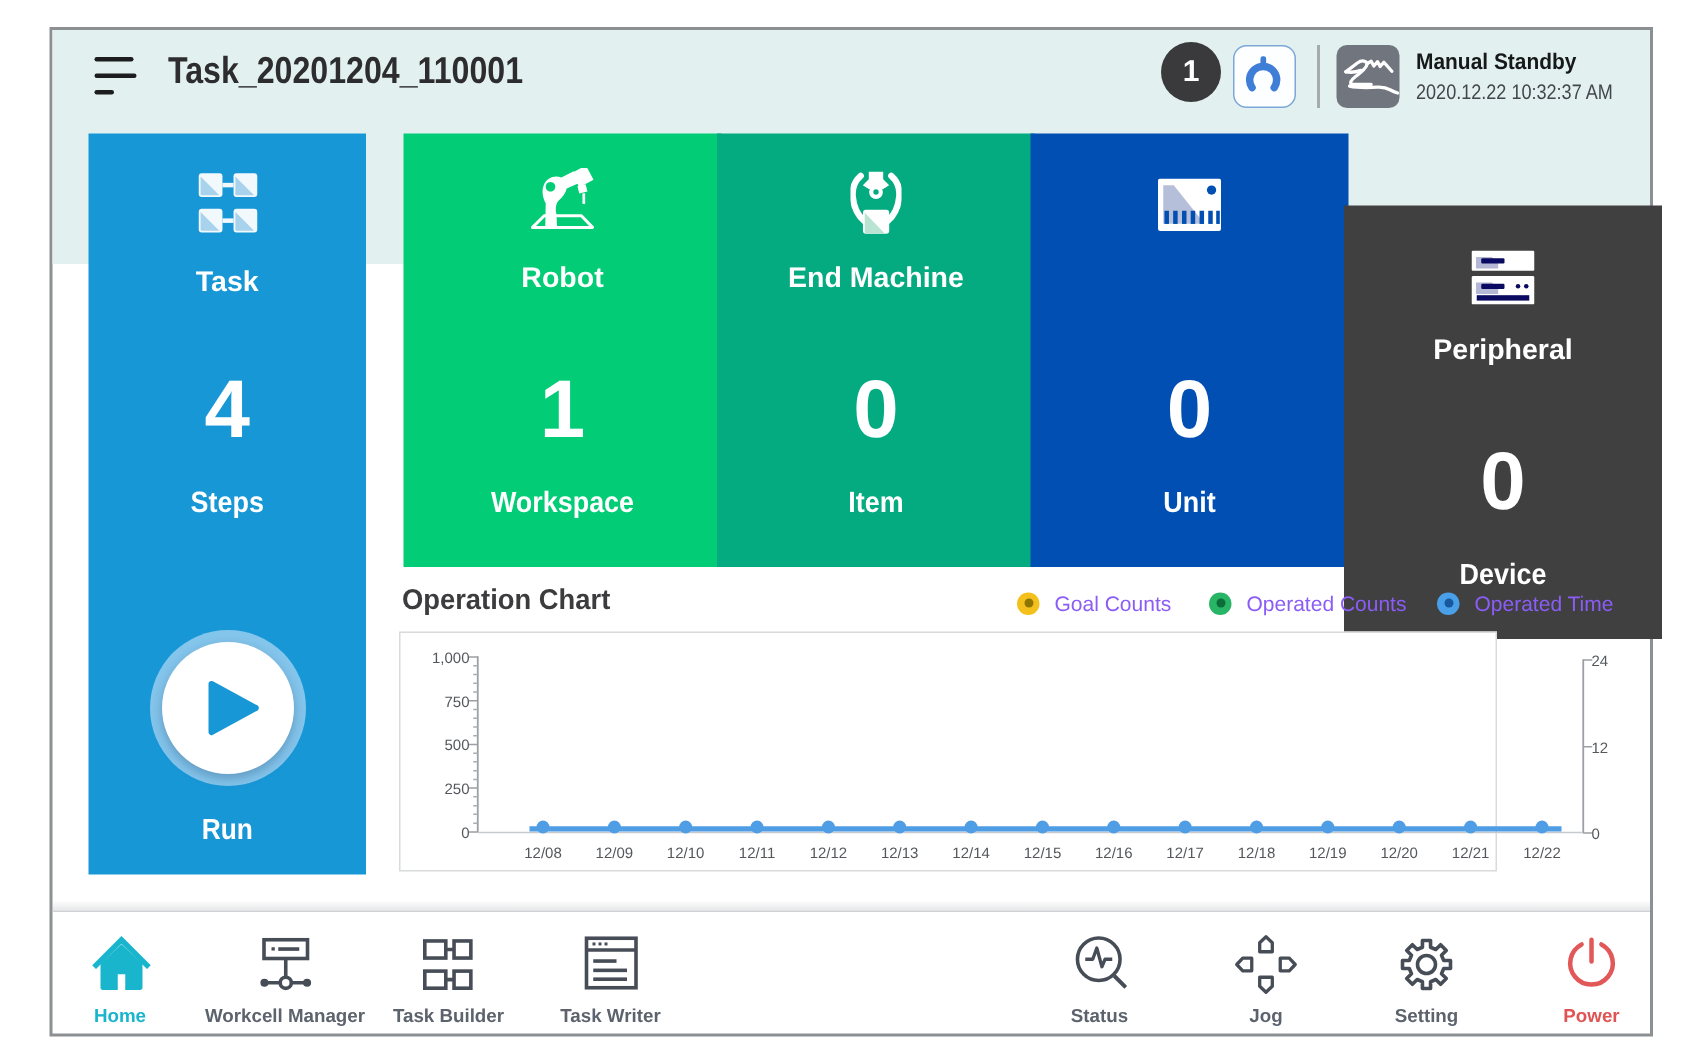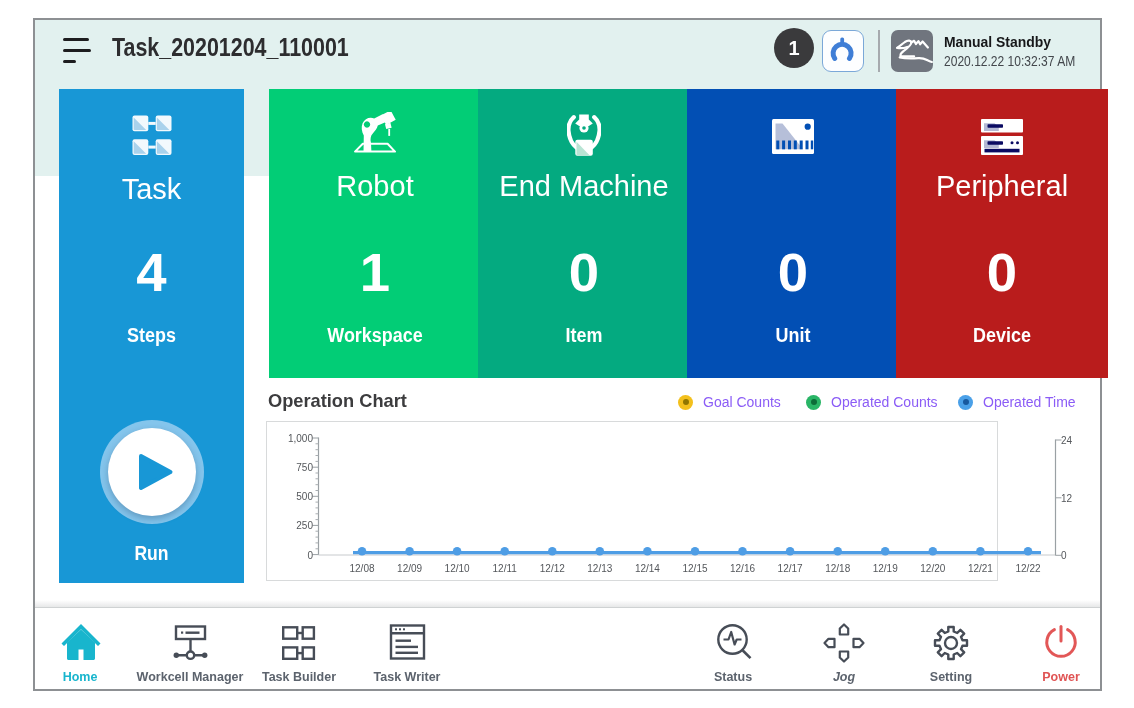--- a/index.html
+++ b/index.html
@@ -12,21 +12,21 @@
 .title{left:112px;top:33px;font-size:25px;font-weight:bold;color:#2d2d2f;letter-spacing:0;transform:scaleX(0.857);transform-origin:0 50%;white-space:nowrap;}
 .badge1{left:774px;top:28px;width:40px;height:40px;border-radius:50%;background:#3a3a3c;color:#fff;
   font-size:20px;font-weight:bold;text-align:center;line-height:40px;}
 .bluebtn{left:822px;top:30px;width:42px;height:42px;border-radius:9px;background:#fdfeff;
   border:1.6px solid #7ba8d8;box-sizing:border-box;}
 .sep{left:878px;top:30px;width:2px;height:42px;background:#a6aaae;}
 .darkbox{left:891px;top:30px;width:42px;height:42px;border-radius:7px;background:#70757e;}
 .mstitle{left:944px;top:33px;font-size:15px;font-weight:bold;color:#17181a;line-height:17px;transform:scaleX(0.93);transform-origin:0 50%;white-space:nowrap;}
 .msdate{left:944px;top:53px;font-size:14px;color:#43474c;line-height:17px;transform:scaleX(0.86);transform-origin:0 50%;white-space:nowrap;}
 .card{top:89px;width:212px;height:289px;color:#fff;text-align:center;}
-.card .ctitle{position:absolute;top:86px;width:100%;font-size:29px;font-weight:normal;line-height:22px;}
+.card .ctitle{position:absolute;top:86px;width:100%;font-size:19px;font-weight:bold;line-height:22px;}
 .card .cnum{position:absolute;top:155px;width:100%;font-size:54.5px;font-weight:bold;line-height:57px;}
 .card .csub{position:absolute;top:236px;width:100%;font-size:19.5px;font-weight:bold;line-height:20px;transform:scaleX(0.92);}
 .card .cicon{position:absolute;top:24px;left:0;width:100%;text-align:center;}
 .ochart-title{left:268px;top:390px;font-size:19px;font-weight:bold;color:#3c3c3e;transform:scaleX(0.96);transform-origin:0 50%;white-space:nowrap;}
 .legdot{top:394.5px;width:15px;height:15px;border-radius:50%;}
 .legdot i{position:absolute;left:4.5px;top:4.5px;width:6px;height:6px;border-radius:50%;display:block;}
 .legtxt{top:394px;font-size:14px;color:#8b5cf6;line-height:16px;}
 .chartbox{left:266px;top:421px;width:732px;height:160px;border:1px solid #d8dadb;box-sizing:border-box;background:#fff;}
 .navlabel{top:670px;width:160px;text-align:center;font-size:12.5px;font-weight:bold;color:#5c636d;line-height:14px;}
 .navicon{top:622px;width:44px;height:40px;text-align:center;}
@@ -143,21 +143,21 @@
         <rect x="33.5" y="21.5" width="3" height="8.8"></rect>
         <rect x="38.8" y="21.5" width="2.4" height="8.8"></rect>
         <circle cx="35.7" cy="7.7" r="3.1"></circle>
       </g>
     </svg>
   </div>
   <div class="cnum">0</div>
   <div class="csub">Unit</div>
 </div>
 
-<div class="abs card" style="left:896px;background:#b91c1c;">
+<div class="abs card" style="left:896px;background:#404040;margin-top:48px;">
   <div class="cicon" style="top:30px;">
     <svg width="42" height="36" viewBox="0 0 42 36">
       <rect x="0" y="0" width="42" height="13.5" rx="1" fill="#fff"></rect>
       <path d="M3 4.3 H13.5 L17.8 8 V12 H3 Z" fill="#b4b8d4"></path>
       <rect x="6.5" y="5.2" width="15.5" height="3.5" rx="0.8" fill="#0a0a62"></rect>
       <rect x="0" y="17" width="42" height="19" rx="1" fill="#fff"></rect>
       <path d="M3 21.3 H13.5 L17.8 25 V29 H3 Z" fill="#b4b8d4"></path>
       <rect x="6.5" y="22.2" width="15.5" height="3.5" rx="0.8" fill="#0a0a62"></rect>
       <circle cx="31" cy="23.8" r="1.5" fill="#0a0a62"></circle>
       <circle cx="36.5" cy="23.8" r="1.5" fill="#0a0a62"></circle>
@@ -322,21 +322,21 @@
 <div class="abs navicon" style="left:822px;">
   <svg width="44" height="44" viewBox="0 0 44 44">
     <g stroke="#474d57" fill="none" stroke-width="2.2" stroke-linejoin="round">
       <path d="M17.8 12.5 V6.5 L22 2.5 L26.2 6.5 V12.5 Z"></path>
       <path d="M17.8 29.5 V35.5 L22 39.5 L26.2 35.5 V29.5 Z"></path>
       <path d="M12.5 16.8 H6.5 L2.5 21 L6.5 25.2 H12.5 Z"></path>
       <path d="M31.5 16.8 H37.5 L41.5 21 L37.5 25.2 H31.5 Z"></path>
     </g>
   </svg>
 </div>
-<div class="abs navlabel" style="left:764px;font-style:italic;">Jog</div>
+<div class="abs navlabel" style="left:764px;">Jog</div>
 
 <div class="abs navicon" style="left:929px;">
   <svg width="44" height="44" viewBox="0 0 44 44">
     <g stroke="#474d57" fill="none" stroke-width="2.4" stroke-linejoin="round" transform="translate(2,1)">
       <path d="M17.3 4.0 L22.7 4.0 L22.7 8.5 L26.2 10.0 L29.4 6.8 L33.2 10.6 L30.0 13.8 L31.5 17.3 L36.0 17.3 L36.0 22.7 L31.5 22.7 L30.0 26.2 L33.2 29.4 L29.4 33.2 L26.2 30.0 L22.7 31.5 L22.7 36.0 L17.3 36.0 L17.3 31.5 L13.8 30.0 L10.6 33.2 L6.8 29.4 L10.0 26.2 L8.5 22.7 L4.0 22.7 L4.0 17.3 L8.5 17.3 L10.0 13.8 L6.8 10.6 L10.6 6.8 L13.8 10.0 L17.3 8.5 Z"></path>
       <circle cx="20" cy="20" r="6"></circle>
     </g>
   </svg>
 </div>
 <div class="abs navlabel" style="left:871px;">Setting</div>

